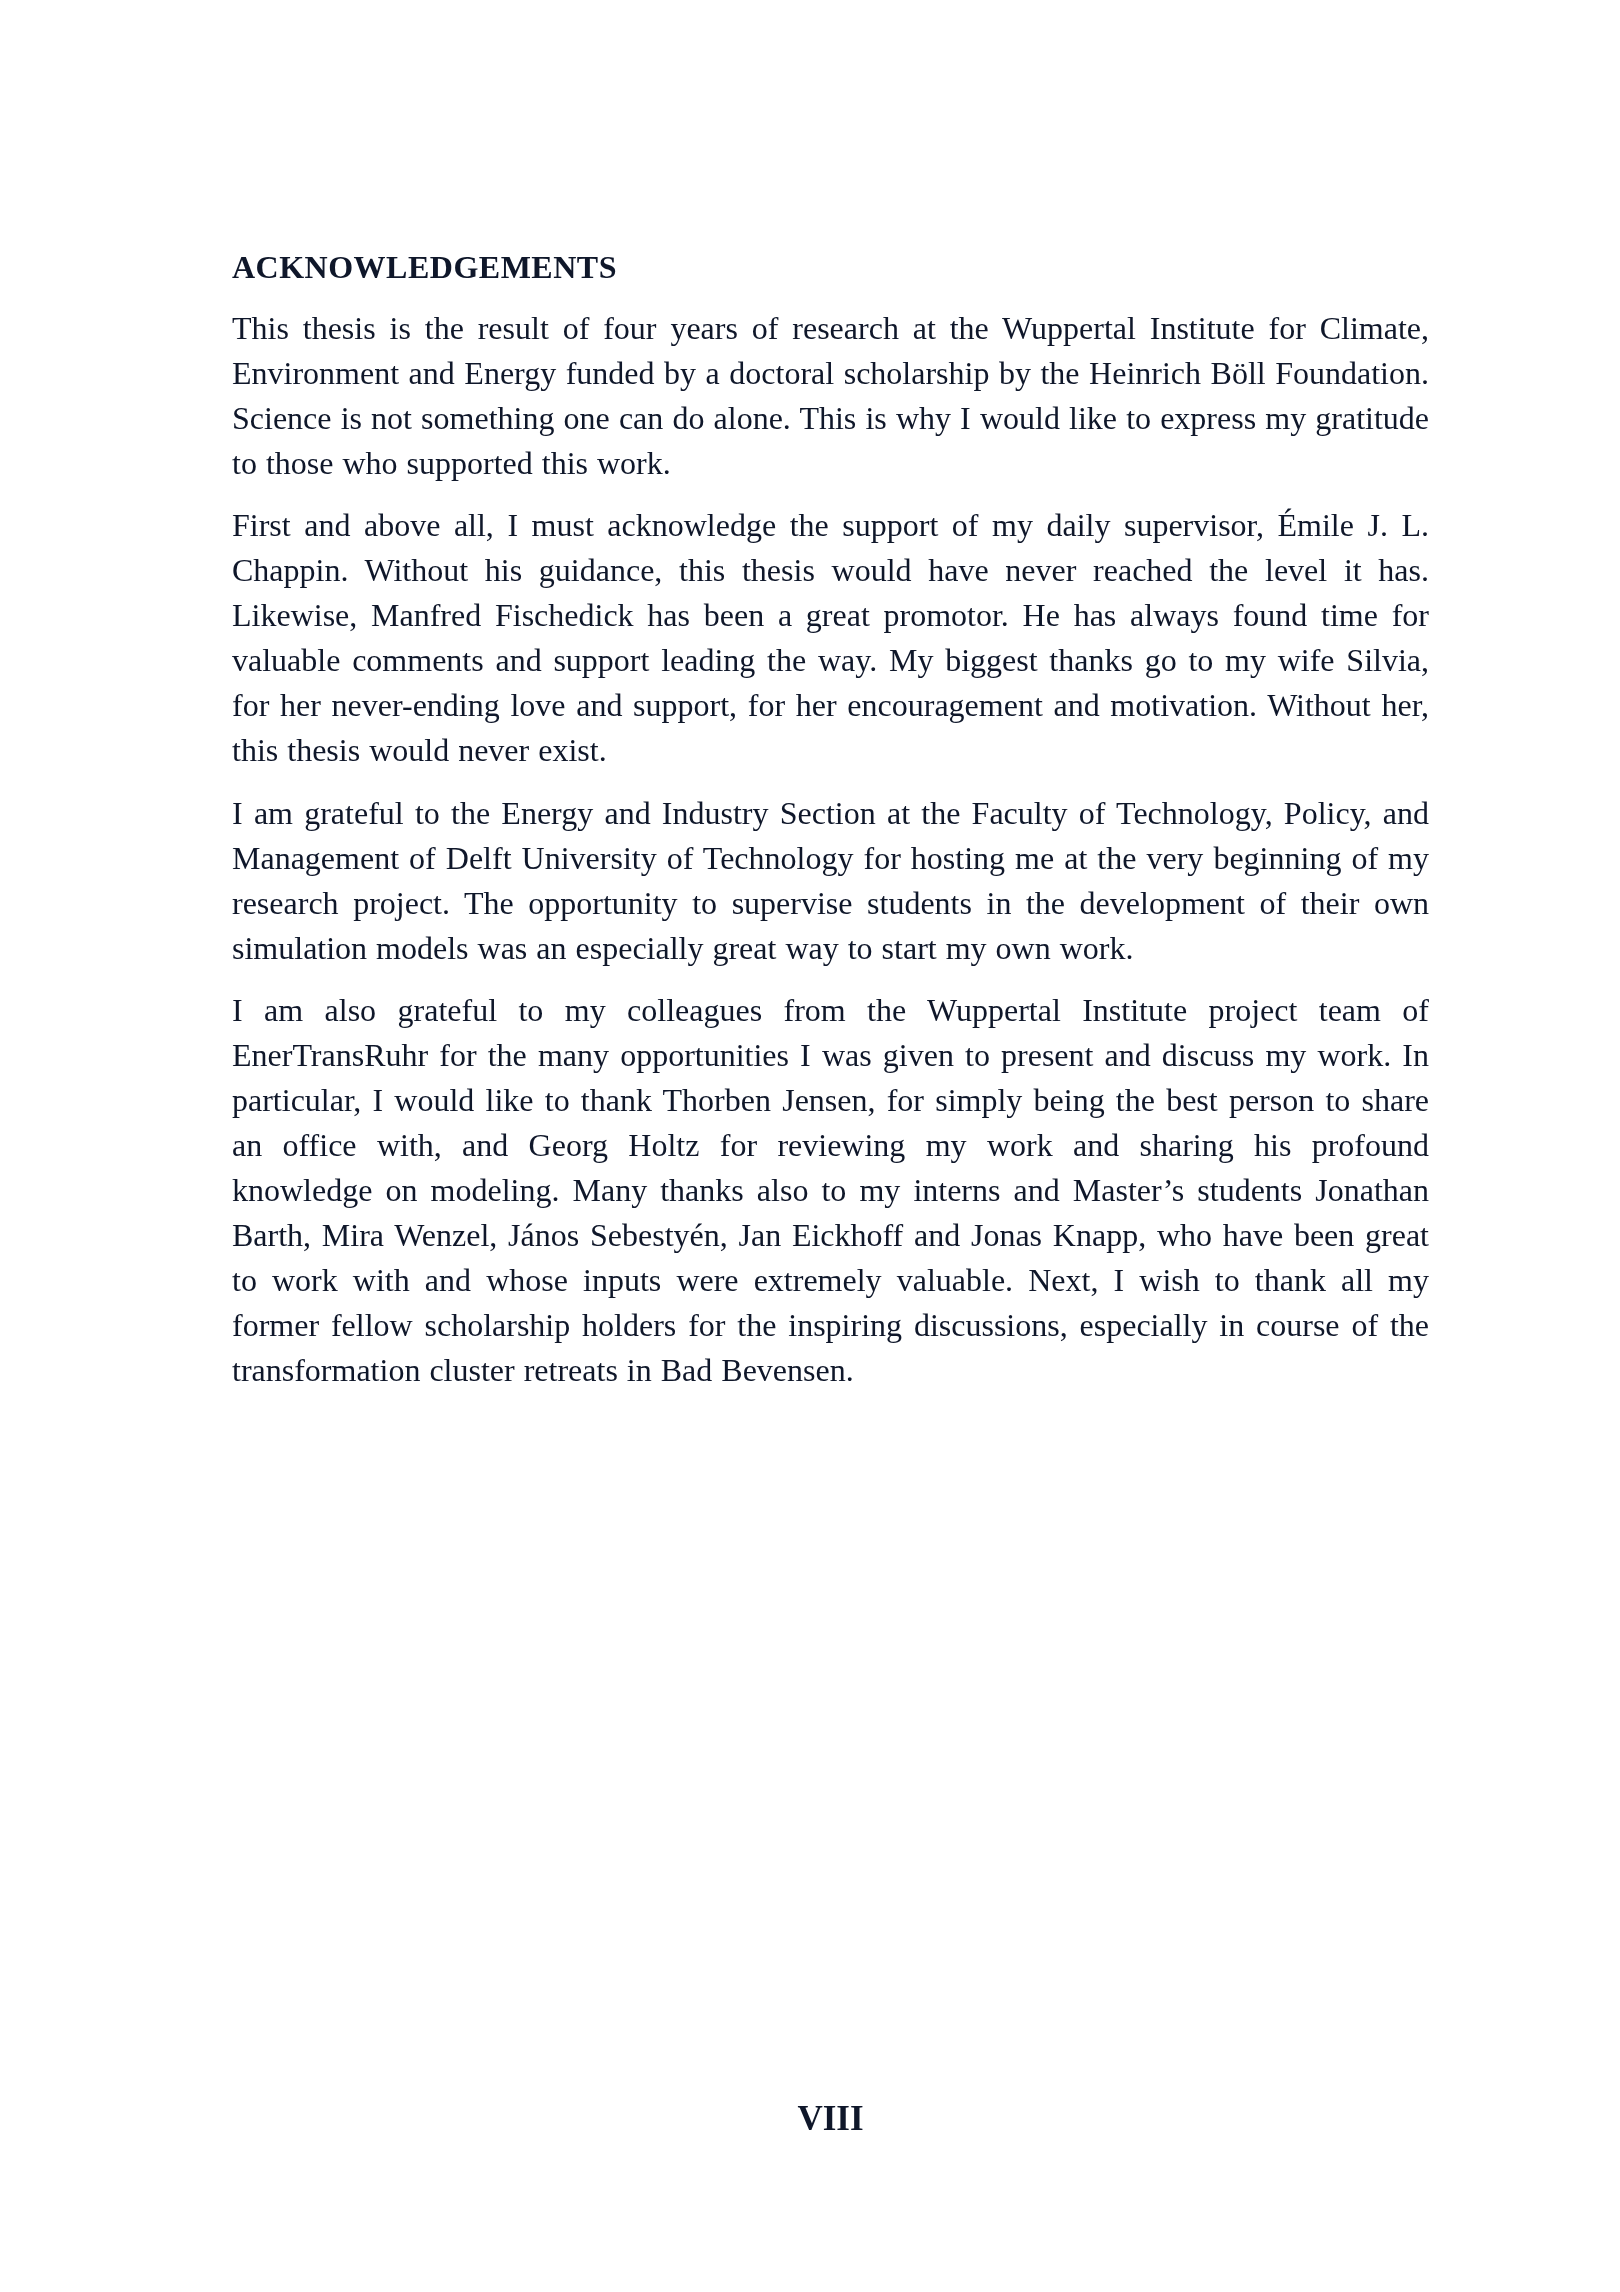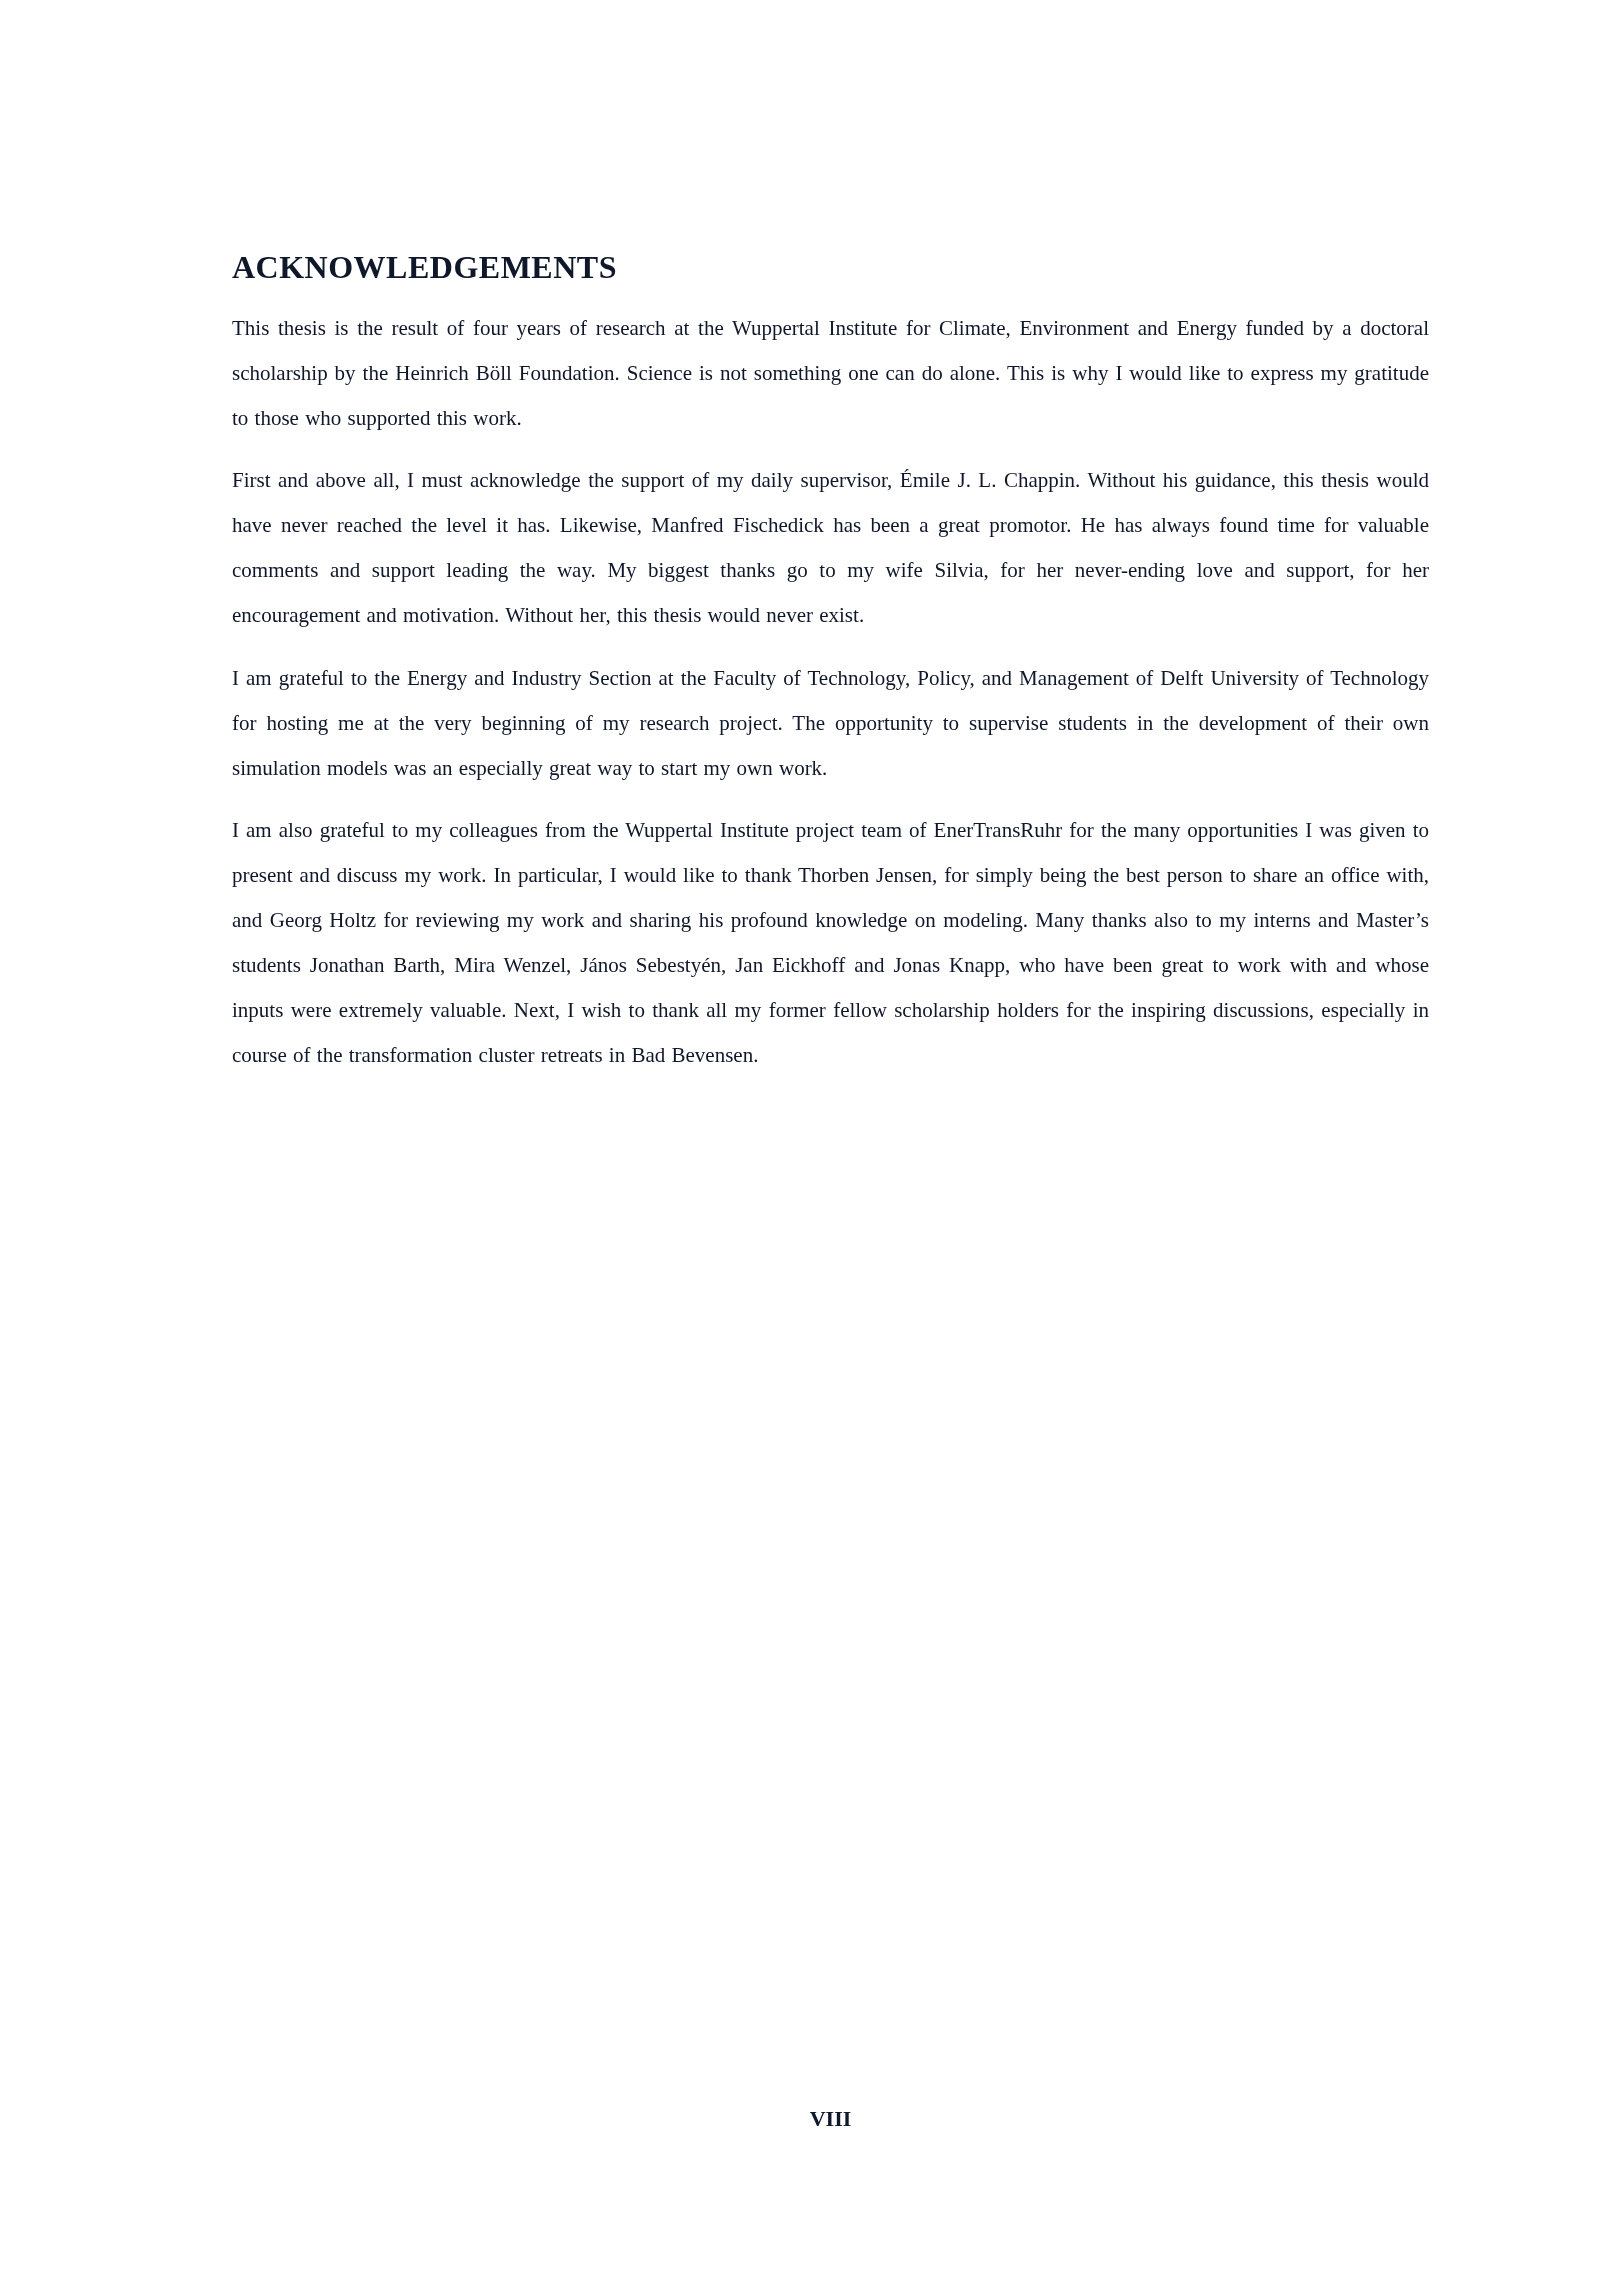--- a/index.html
+++ b/index.html
@@ -23,35 +23,35 @@
     width: 1197px;
   }
   .heading {
     font-size: 32px;
     line-height: 45px;
     font-weight: bold;
     letter-spacing: 0.5px;
     margin: 0 0 15.7px 0;
   }
   .body-par {
-    font-size: 21px;
+    font-size: 32px;
     line-height: 45px;
     text-align: justify;
     text-justify: inter-word;
     margin: 0 0 17.6px 0;
     word-spacing: 1px;
   }
   .page-number {
     position: absolute;
     left: 232px;
     top: 2099px;
     width: 1197px;
     text-align: center;
     font-weight: bold;
-    font-size: 22px;
+    font-size: 35px;
     line-height: 39px;
   }
 </style>
 </head>
 <body>
 
 <div class="page">
   <div class="content">
     <h1 class="heading">ACKNOWLEDGEMENTS</h1>
     <p class="body-par">This thesis is the result of four years of research at the Wuppertal Institute for Climate, Environment and Energy funded by a doctoral scholarship by the Heinrich Böll Foundation. Science is not something one can do alone. This is why I would like to express my gratitude to those who supported this work.</p>

